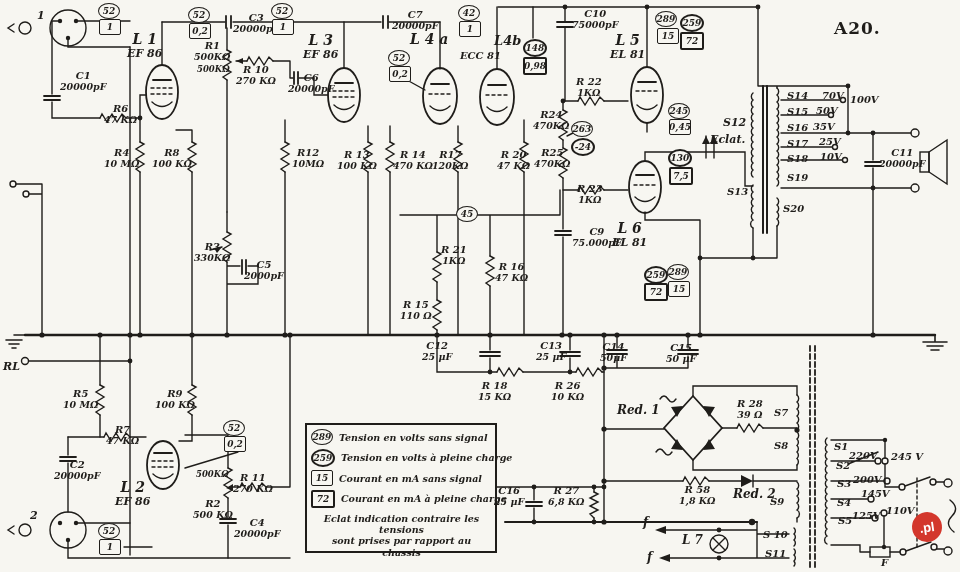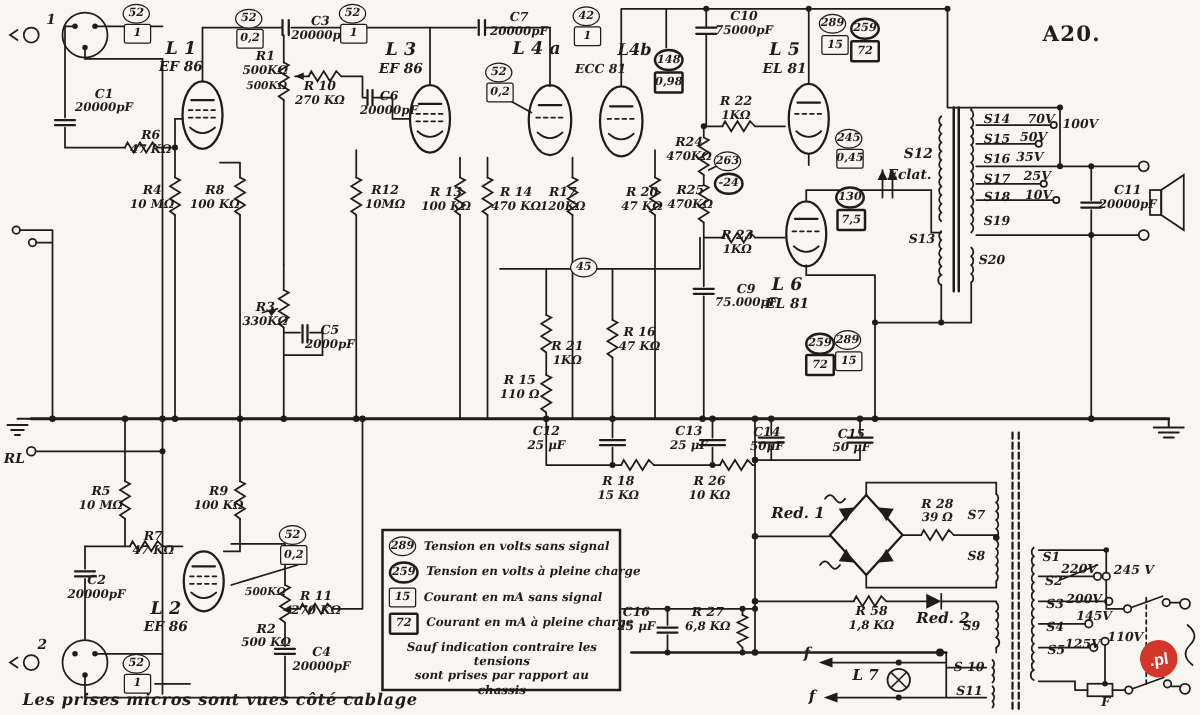--- a/index.html
+++ b/index.html
@@ -395,21 +395,21 @@
       <span class="v">470KΩ</span>
     </div>
 <div class="cl" style="left:577px;top:183px">
       <span>R 23</span>
       <span class="v">1KΩ</span>
     </div>
 <div class="cl" style="left:194px;top:241px">
       <span>R3</span>
       <span class="v">330KΩ</span>
     </div>
-<div class="cl" style="left:441px;top:272px">
+<div class="cl" style="left:441px;top:244px">
       <span>R 21</span>
       <span class="v">1KΩ</span>
     </div>
 <div class="cl" style="left:495px;top:261px">
       <span>R 16</span>
       <span class="v">47 KΩ</span>
     </div>
 <div class="cl" style="left:400px;top:299px">
       <span>R 15</span>
       <span class="v">110 Ω</span>
@@ -555,21 +555,20 @@
 <div class="lbl sl" style="left:852px;top:510px">125V</div>
 <div class="lbl sl" style="left:886px;top:505px">110V</div>
 <div class="lbl sl" style="left:881px;top:557px">F</div>
 
 <div class="lbl sl" style="left:3px;top:360px;font-size:11px">RL</div>
 <div class="lbl sl" style="left:37px;top:9px;font-size:11px">1</div>
 <div class="lbl sl" style="left:30px;top:509px;font-size:11px">2</div>
 <div class="lbl sl big" style="left:643px;top:515px">f</div>
 <div class="lbl sl big" style="left:647px;top:550px">f</div>
 <div class="lbl title" style="left:834px;top:18px">A20.</div>
-<div class="lbl caption" style="left:18px;top:553px">Les prises micros sont vues côté cablage</div>
 
 <div class="bc" style="left:98px;top:3px">52</div>
 <div class="bb" style="left:99px;top:19px">1</div>
 <div class="bc" style="left:188px;top:7px">52</div>
 <div class="bb" style="left:189px;top:23px">0,2</div>
 <div class="bc" style="left:271px;top:3px">52</div>
 <div class="bb" style="left:272px;top:19px">1</div>
 <div class="bc" style="left:388px;top:50px">52</div>
 <div class="bb" style="left:389px;top:66px">0,2</div>
 <div class="bc" style="left:458px;top:5px">42</div>
@@ -607,19 +606,19 @@
   </div>
   <div class="leg-row">
     <span class="bb">15</span>
     <span class="leg-txt">Courant en mA sans signal</span>
   </div>
   <div class="leg-row">
     <span class="bb bold">72</span>
     <span class="leg-txt">Courant en mA à pleine charge</span>
   </div>
   <div class="leg-note">
-    <div>Sauf indication contraire les tensions</div>
+    <div>Eclat indication contraire les tensions</div>
     <div>sont prises par rapport au chassis</div>
   </div>
 </div>
 
 <div class="wm-badge">.pl</div>
 </div>
 
 </body></html>

